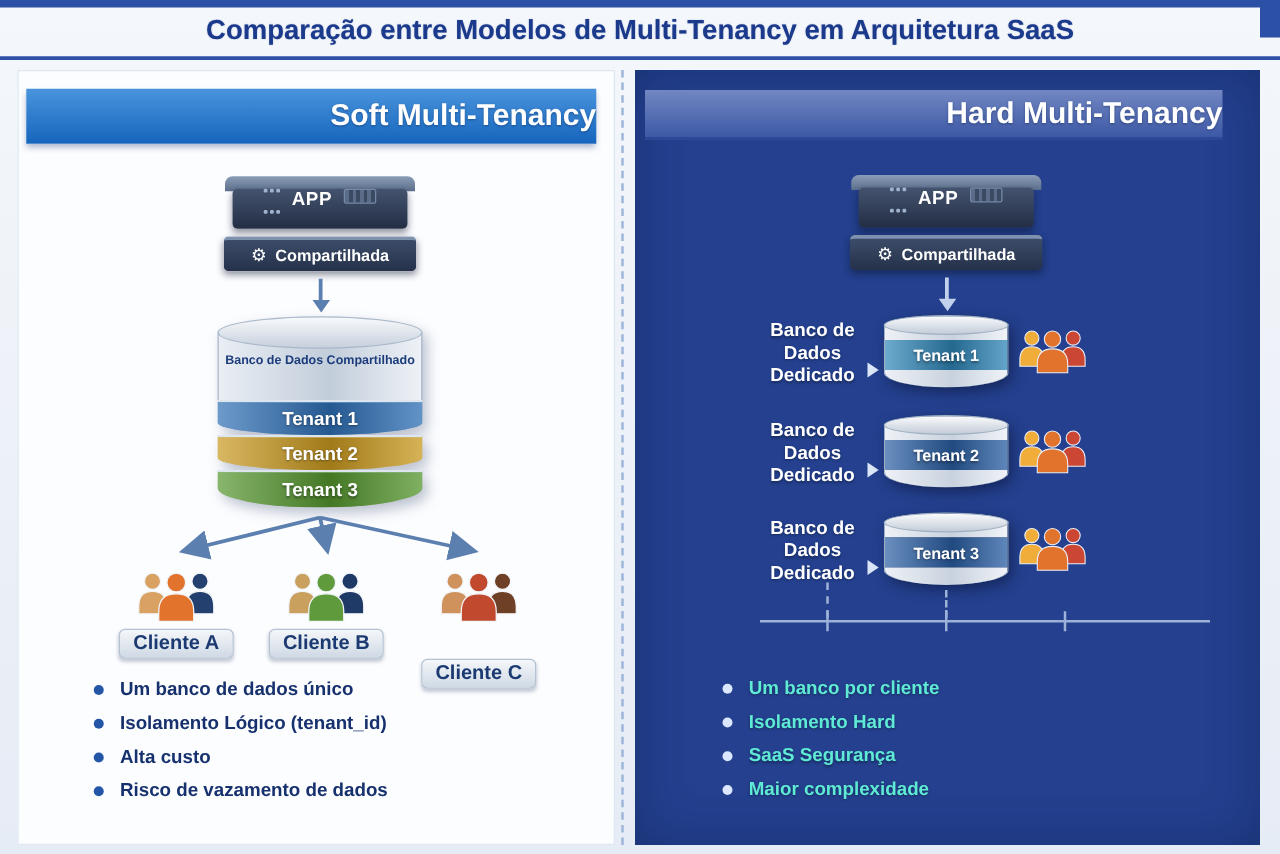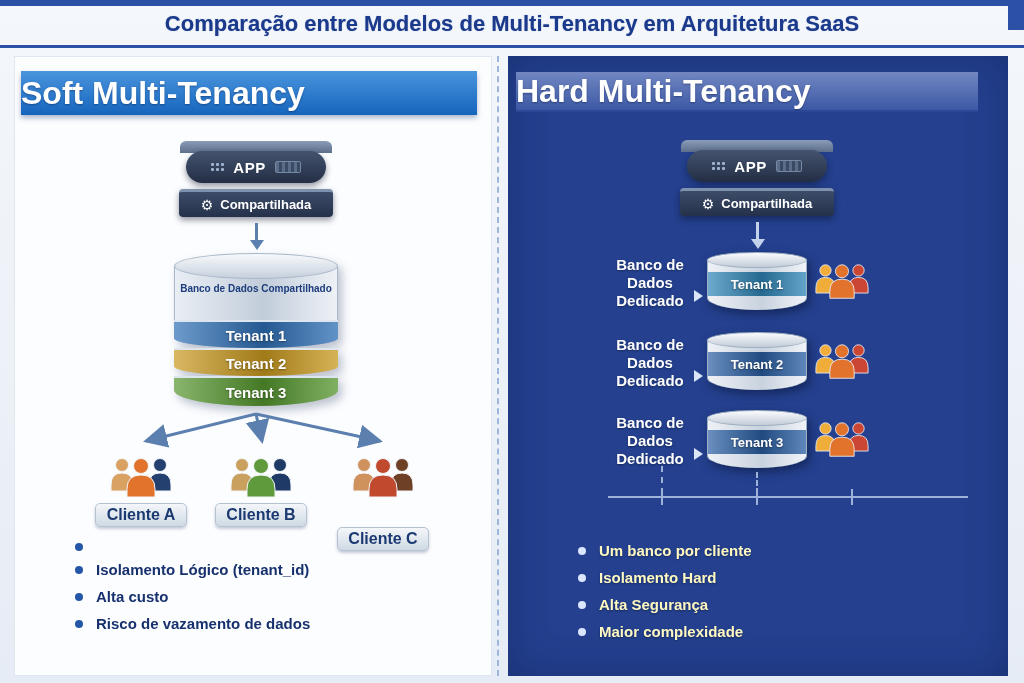--- a/index.html
+++ b/index.html
@@ -14,31 +14,31 @@
   .page-title{left:0;top:11px;width:100%;text-align:center;font-size:22px;font-weight:bold;
     color:#1b3a8c;text-shadow:0 0 1px rgba(27,58,140,.45)}
   .title-line{left:0;top:45px;width:100%;height:3px;background:#2b50a5}
 
   
   .panel{top:56px;height:620px}
   .panel-left{left:14px;width:478px;background:#fcfdff;border:1px solid #dfe7f1}
   .panel-right{left:508px;width:500px;background:#24408e;box-shadow:inset 0 0 40px rgba(10,25,70,.35)}
   .divider{left:497px;top:56px;height:620px;width:0;border-left:2px dashed #9db6da}
 
-  .hdr{display:flex;align-items:center;justify-content:flex-start;font-weight:bold;color:#fff;font-size:32px;
+  .hdr{display:flex;align-items:center;justify-content:flex-end;font-weight:bold;color:#fff;font-size:24px;
     text-shadow:0 1px 2px rgba(0,20,60,.4)}
   .hdr-left{left:6px;top:14px;width:456px;height:44px;background:linear-gradient(180deg,#4a94dd,#1565bd);
     box-shadow:0 3px 5px rgba(20,50,110,.35)}
   .hdr-right{left:8px;top:16px;width:462px;height:40px;background:linear-gradient(180deg,#7287c2,#3c58a5);
     border-bottom:2px solid #2c4795}
 
   
   .server-top{height:12px;border-radius:6px 6px 0 0;background:linear-gradient(180deg,#8a9cb6,#5c6f8c)}
-  .server-face{height:32px;border-radius:16px;background:linear-gradient(180deg,#44536e,#232e44);
-    display:flex;align-items:center;justify-content:center;gap:9px;color:#fff;font-weight:bold;font-size:15px;
+  .server-face{height:32px;border-radius:4px;background:linear-gradient(180deg,#44536e,#232e44);
+    display:flex;justify-content:center;gap:9px;color:#fff;font-weight:bold;font-size:15px;
     box-shadow:0 3px 6px rgba(10,20,40,.45);letter-spacing:.5px}
   .grill{display:grid;grid-template-columns:repeat(3,3px);grid-gap:2px}
   .grill i{width:3px;height:3px;background:#9fb3cf;border-radius:1px}
   .vent{width:26px;height:12px;border:1px solid #7489a6;border-radius:2px;
     background:repeating-linear-gradient(90deg,#5a6c88 0 3px,#3a4a63 3px 6px)}
   .shared-bar{height:28px;border-radius:4px;border-top:3px solid #7e91ad;
     background:linear-gradient(180deg,#3c4c68,#25314a);display:flex;align-items:center;justify-content:center;
     gap:7px;color:#fff;font-weight:bold;font-size:13px;box-shadow:0 3px 6px rgba(10,20,40,.45)}
   .gear{font-family:"DejaVu Sans",sans-serif;font-size:14px;color:#fff;line-height:1}
 
@@ -82,21 +82,21 @@
 
   .client-label{height:24px;border-radius:5px;background:linear-gradient(180deg,#f4f7fa,#cfd9e4);
     border:1px solid #b4c2d2;display:flex;align-items:center;justify-content:center;font-size:16px;
     font-weight:bold;color:#1c3a72;box-shadow:0 2px 3px rgba(30,50,90,.25)}
 
   .bullets{display:flex;flex-direction:column;gap:10px}
   .bullet{display:flex;align-items:center;gap:13px;font-size:15px;font-weight:bold}
   .bullet .dot{width:8px;height:8px;border-radius:50%;flex:0 0 8px}
   .bullets-left{color:#17316e}
   .bullets-left .dot{background:#2456a8}
-  .bullets-right{color:#fef9c3;text-shadow:0 1px 2px rgba(0,0,0,.35)}
+  .bullets-right{color:#5eead4;text-shadow:0 1px 2px rgba(0,0,0,.35)}
   .bullets-right .dot{background:#dbe6ff}
 </style>
 </head>
 <body>
 
 <div class="page">
 
   <div class="abs topbar"></div>
   <div class="abs corner"></div>
   <h1 class="abs page-title">Comparação entre Modelos de Multi-Tenancy em Arquitetura SaaS</h1>
@@ -178,20 +178,21 @@
       </g>
     </svg>
 
     <div class="abs client-label" style="left:80px;top:446px;width:92px">Cliente A</div>
     <div class="abs client-label" style="left:200px;top:446px;width:92px">Cliente B</div>
     <div class="abs client-label" style="left:322px;top:470px;width:92px">Cliente C</div>
 
     <div class="abs bullets bullets-left" style="left:60px;top:486px;width:400px">
       <div class="bullet">
           <span class="dot"></span>
+          <span>Um banco de dados único</span>
         </div>
       <div class="bullet">
           <span class="dot"></span>
           <span>Isolamento Lógico (tenant_id)</span>
         </div>
       <div class="bullet">
           <span class="dot"></span>
           <span>Alta custo</span>
         </div>
       <div class="bullet">
@@ -305,21 +306,21 @@
       <div class="bullet">
           <span class="dot"></span>
           <span>Um banco por cliente</span>
         </div>
       <div class="bullet">
           <span class="dot"></span>
           <span>Isolamento Hard</span>
         </div>
       <div class="bullet">
           <span class="dot"></span>
-          <span>Alta Segurança</span>
+          <span>SaaS Segurança</span>
         </div>
       <div class="bullet">
           <span class="dot"></span>
           <span>Maior complexidade</span>
         </div>
     </div>
   </section>
 
 </div>
 

